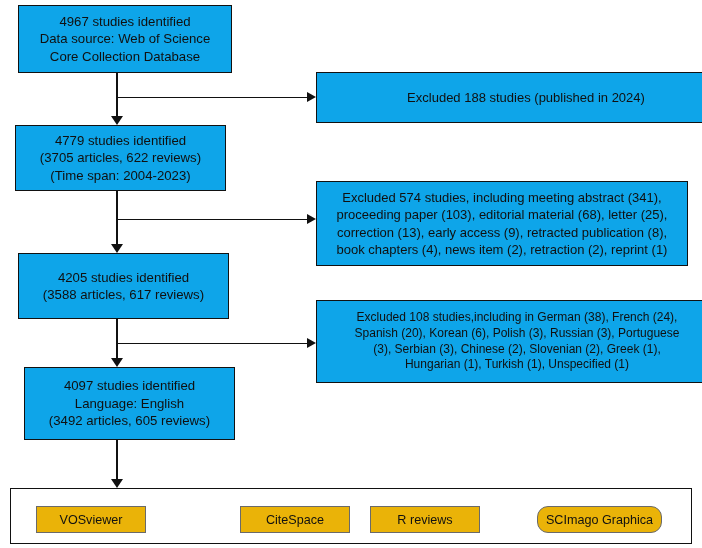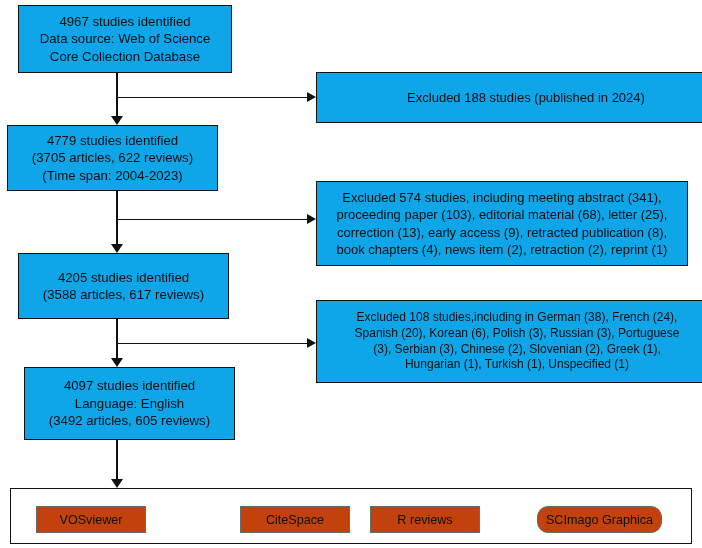--- a/index.html
+++ b/index.html
@@ -31,21 +31,21 @@
   .box .txt {
     display: block;
     width: 100%;
     line-height: 1.32;
     white-space: pre-line;
     padding: 0 5px;
     box-sizing: border-box;
   }
   
   #flow-box-0 { left: 18px;  top: 5px;   width: 214px; height: 68px;  font-size: 13.2px; }
-  #flow-box-1 { left: 7px;  top: 125px; width: 211px; height: 66px;  font-size: 13.2px; align-items: center; }
+  #flow-box-1 { left: 15px;  top: 125px; width: 211px; height: 66px;  font-size: 13.2px; align-items: center; }
   #flow-box-2 { left: 18px;  top: 253px; width: 211px; height: 66px;  font-size: 13.2px; }
   #flow-box-3 { left: 18px;  top: 367px; width: 211px; height: 73px;  font-size: 13.2px; margin-left: 6px; }
 
   
   #excl-box-0 { left: 316px; top: 72px;  width: 420px; height: 51px;  font-size: 13px; }
   #excl-box-1 { left: 316px; top: 181px; width: 372px; height: 85px;  font-size: 13px; }
   #excl-box-2 { left: 316px; top: 300px; width: 402px; height: 83px;  font-size: 12px; }
 
   
   #tools-container {
@@ -55,21 +55,21 @@
     width: 682px;
     height: 56px;
     box-sizing: border-box;
     border: 1.6px solid #111111;
     background: #ffffff;
   }
   .tool-box {
     position: absolute;
     box-sizing: border-box;
     border: 1.3px solid #6a6a6a;
-    background: #c2410c;
+    background: #eab308;
     height: 27px;
     top: 17px;
     display: flex;
     align-items: center;
     justify-content: center;
     font-size: 12.6px;
     color: #111111;
   }
   #tool-box-0 { left: 25px;  width: 110px; }
   #tool-box-1 { left: 192px; width: 110px; margin-left: 37px; }

